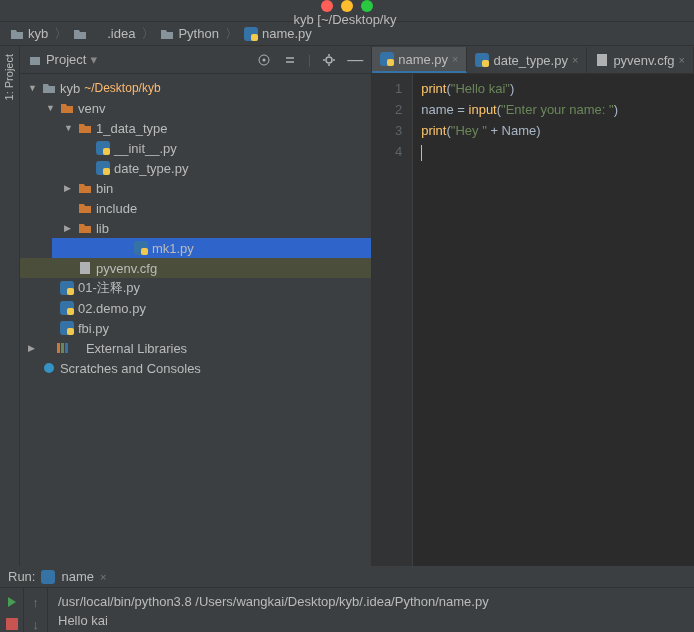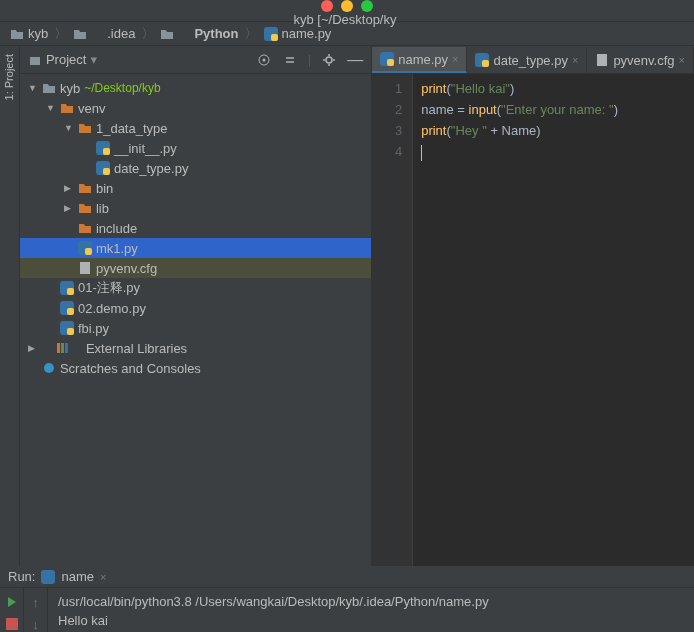--- a/index.html
+++ b/index.html
@@ -20,21 +20,21 @@
 .panel-icons { display:flex; gap:10px; color:#afb1b3; }
 .icon-btn { width:16px; height:16px; cursor:pointer; display:flex; align-items:center; justify-content:center; }
 .tree { flex:1; overflow:auto; padding-top:4px; }
 .tree-row { height:20px; display:flex; align-items:center; gap:4px; padding-left:8px; white-space:nowrap; cursor:pointer; }
 .tree-row.selected { background:#2f65ca; color:#fff; }
 .tree-row.highlight { background:#4b4e3a; }
 .arrow { width:10px; display:inline-block; color:#a0a0a0; font-size:9px; }
 .arrow.down::before { content:"▼"; }
 .arrow.right::before { content:"▶"; }
 .tree-label { color:#bbb; }
-.tree-path { color:#84cc16; font-size:12px; }
+.tree-path { color:#fdba74; font-size:12px; }
 .editor { flex:1; background:#2b2b2b; display:flex; flex-direction:column; }
 .tabs { height:28px; background:#3c3f41; display:flex; align-items:flex-end; border-bottom:1px solid #323232; }
 .tab { height:26px; padding:0 8px; display:flex; align-items:center; gap:4px; background:#3c3f41; border-right:1px solid #323232; color:#bbb; cursor:pointer; }
 .tab.active { background:#4e5254; border-bottom:2px solid #3573a6; }
 .tab-close { color:#7a7a7a; font-size:11px; }
 .code-area { flex:1; display:flex; font-family:Menlo,Consolas,monospace; font-size:13px; }
 .gutter { width:40px; background:#313335; color:#606366; text-align:right; padding:4px 10px 0 0; line-height:21px; }
 .code { flex:1; padding:4px 8px 0 8px; line-height:21px; border-left:1px solid #404040; position:relative; }
 .fn { color:#ffc66d; }
 .str { color:#6a8759; }
@@ -67,21 +67,21 @@
       <span>kyb</span>
     </span>
     <span class="bc-sep">〉</span>
     <span style="display: flex; align-items: center; gap: 20px;">
       <svg width="14" height="14">
         <path d="M1 3h5l1 2h6v7H1z" fill="#87939a"></path>
       </svg>
       <span>.idea</span>
     </span>
     <span class="bc-sep">〉</span>
-    <span style="display: flex; align-items: center; gap: 20px; font-weight: bold;">
+    <span style="display: flex; align-items: center; gap: 4px;">
       <svg width="14" height="14">
         <path d="M1 3h5l1 2h6v7H1z" fill="#87939a"></path>
       </svg>
       <span>Python</span>
     </span>
     <span class="bc-sep">〉</span>
     <span style="display: flex; align-items: center; gap: 4px;">
       <svg width="14" height="14">
         <rect width="14" height="14" rx="3" fill="#3573a6"></rect>
         <rect x="7" y="7" width="7" height="7" rx="2" fill="#f2c94c"></rect>
@@ -166,34 +166,34 @@
           <span class="tree-label">date_type.py</span>
         </div>
         <div class="tree-row" style="padding-left: 44px;">
           <span class="arrow right"></span>
           <svg width="14" height="14">
             <path d="M1 3h5l1 2h6v7H1z" fill="#cc7832"></path>
           </svg>
           <span class="tree-label">bin</span>
         </div>
         <div class="tree-row" style="padding-left: 44px;">
+          <span class="arrow"></span>
+          <svg width="14" height="14">
+            <path d="M1 3h5l1 2h6v7H1z" fill="#cc7832"></path>
+          </svg>
+          <span class="tree-label">include</span>
+        </div>
+        <div class="tree-row" style="padding-left: 44px;">
           <span class="arrow right"></span>
           <svg width="14" height="14">
             <path d="M1 3h5l1 2h6v7H1z" fill="#cc7832"></path>
           </svg>
           <span class="tree-label">lib</span>
         </div>
-        <div class="tree-row" style="padding-left: 44px;">
-          <span class="arrow"></span>
-          <svg width="14" height="14">
-            <path d="M1 3h5l1 2h6v7H1z" fill="#cc7832"></path>
-          </svg>
-          <span class="tree-label">include</span>
-        </div>
-        <div class="tree-row selected" style="padding-left: 44px;">
+        <div class="tree-row selected" style="padding-left: 68px; margin-left: 32px;">
           <span class="arrow"></span>
           <svg width="14" height="14">
             <rect width="14" height="14" rx="3" fill="#3573a6"></rect>
             <rect x="7" y="7" width="7" height="7" rx="2" fill="#f2c94c"></rect>
           </svg>
           <span class="tree-label">mk1.py</span>
         </div>
         <div class="tree-row highlight" style="padding-left: 44px;">
           <span class="arrow"></span>
           <svg width="14" height="14">

